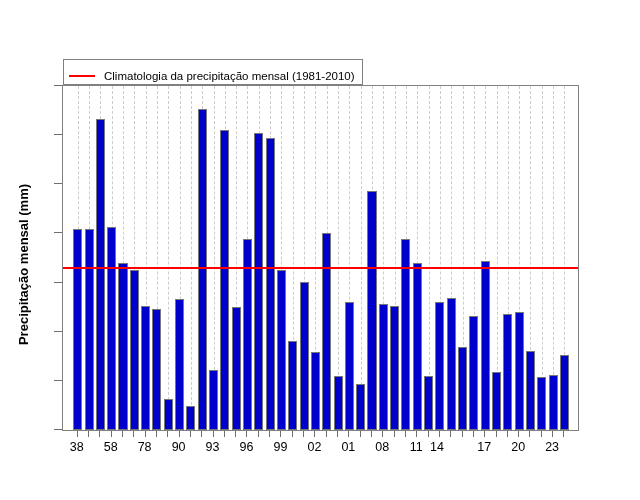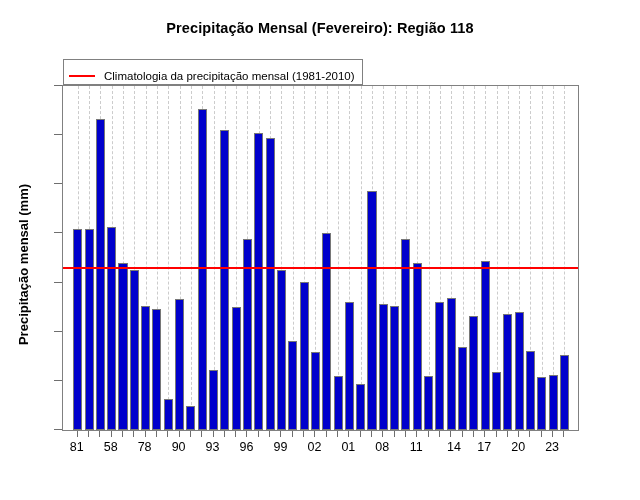--- a/index.html
+++ b/index.html
@@ -155,38 +155,37 @@
     color: #999999;
     z-index: 4;
     white-space: nowrap;
   }
 </style>
 </head>
 <body>
 
 <div id="figure">
 
-  <div id="chart-title">Precipitação Mensal (Fevereiro): Região 118</div>
 
   <div id="ylabel">Precipitação mensal (mm)</div>
 
 
   <div id="y-axis">
       <div class="ytick-mark" style="top: 429px;"></div>
       <div class="ytick-mark" style="top: 379.857px;"></div>
       <div class="ytick-mark" style="top: 330.714px;"></div>
       <div class="ytick-mark" style="top: 281.571px;"></div>
       <div class="ytick-mark" style="top: 232.429px;"></div>
       <div class="ytick-mark" style="top: 183.286px;"></div>
       <div class="ytick-mark" style="top: 134.143px;"></div>
       <div class="ytick-mark" style="top: 85px;"></div>
     </div>
   <div id="x-axis">
       <div class="xtick-mark" style="left: 76.7143px;"></div>
-      <div class="xtick-label" style="left: 76.7143px;">81</div>
+      <div class="xtick-label" style="left: 76.7143px;">38</div>
       <div class="xtick-mark" style="left: 88.033px;"></div>
       <div class="xtick-mark" style="left: 99.3516px;"></div>
       <div class="xtick-mark" style="left: 110.67px;"></div>
       <div class="xtick-label" style="left: 110.67px;">58</div>
       <div class="xtick-mark" style="left: 121.989px;"></div>
       <div class="xtick-mark" style="left: 133.308px;"></div>
       <div class="xtick-mark" style="left: 144.626px;"></div>
       <div class="xtick-label" style="left: 144.626px;">78</div>
       <div class="xtick-mark" style="left: 155.945px;"></div>
       <div class="xtick-mark" style="left: 167.264px;"></div>
@@ -216,21 +215,21 @@
       <div class="xtick-mark" style="left: 371px;"></div>
       <div class="xtick-mark" style="left: 382.319px;"></div>
       <div class="xtick-label" style="left: 382.319px;">08</div>
       <div class="xtick-mark" style="left: 393.637px;"></div>
       <div class="xtick-mark" style="left: 404.956px;"></div>
       <div class="xtick-mark" style="left: 416.275px;"></div>
       <div class="xtick-label" style="left: 416.275px;">11</div>
       <div class="xtick-mark" style="left: 427.593px;"></div>
       <div class="xtick-mark" style="left: 438.912px;"></div>
       <div class="xtick-mark" style="left: 450.231px;"></div>
-      <div class="xtick-label" style="left: 446px; text-align: right;">14</div>
+      <div class="xtick-label" style="left: 437px;">14</div>
       <div class="xtick-mark" style="left: 461.549px;"></div>
       <div class="xtick-mark" style="left: 472.868px;"></div>
       <div class="xtick-mark" style="left: 484.187px;"></div>
       <div class="xtick-label" style="left: 484.187px;">17</div>
       <div class="xtick-mark" style="left: 495.505px;"></div>
       <div class="xtick-mark" style="left: 506.824px;"></div>
       <div class="xtick-mark" style="left: 518.143px;"></div>
       <div class="xtick-label" style="left: 518.143px;">20</div>
       <div class="xtick-mark" style="left: 529.462px;"></div>
       <div class="xtick-mark" style="left: 540.78px;"></div>

